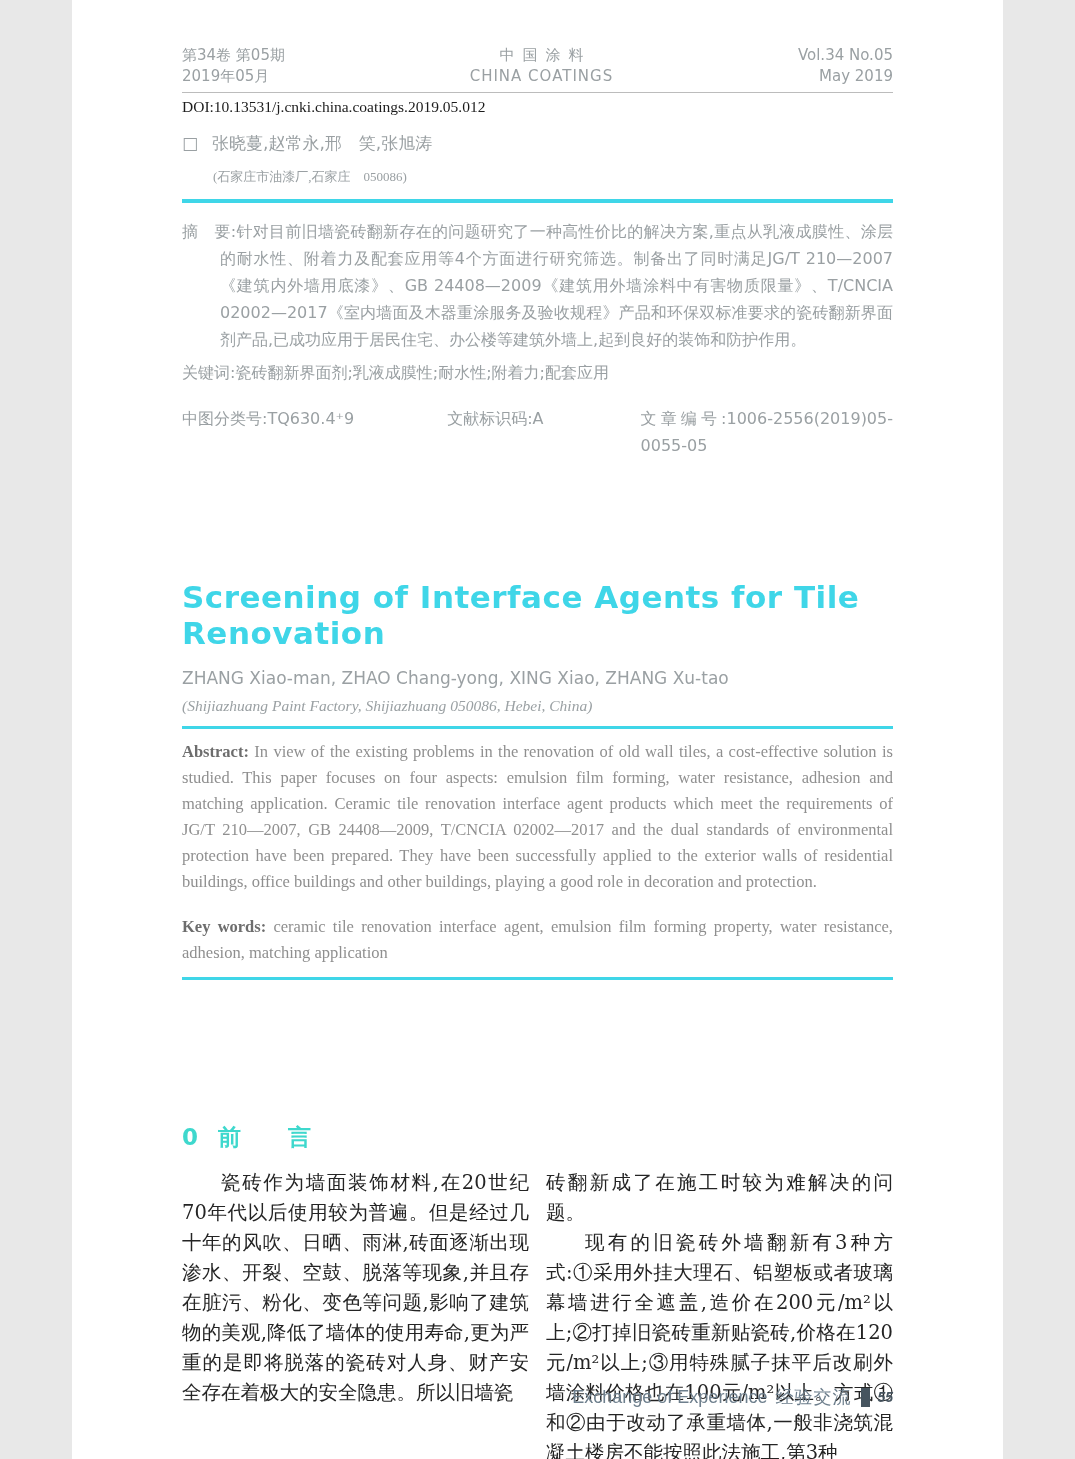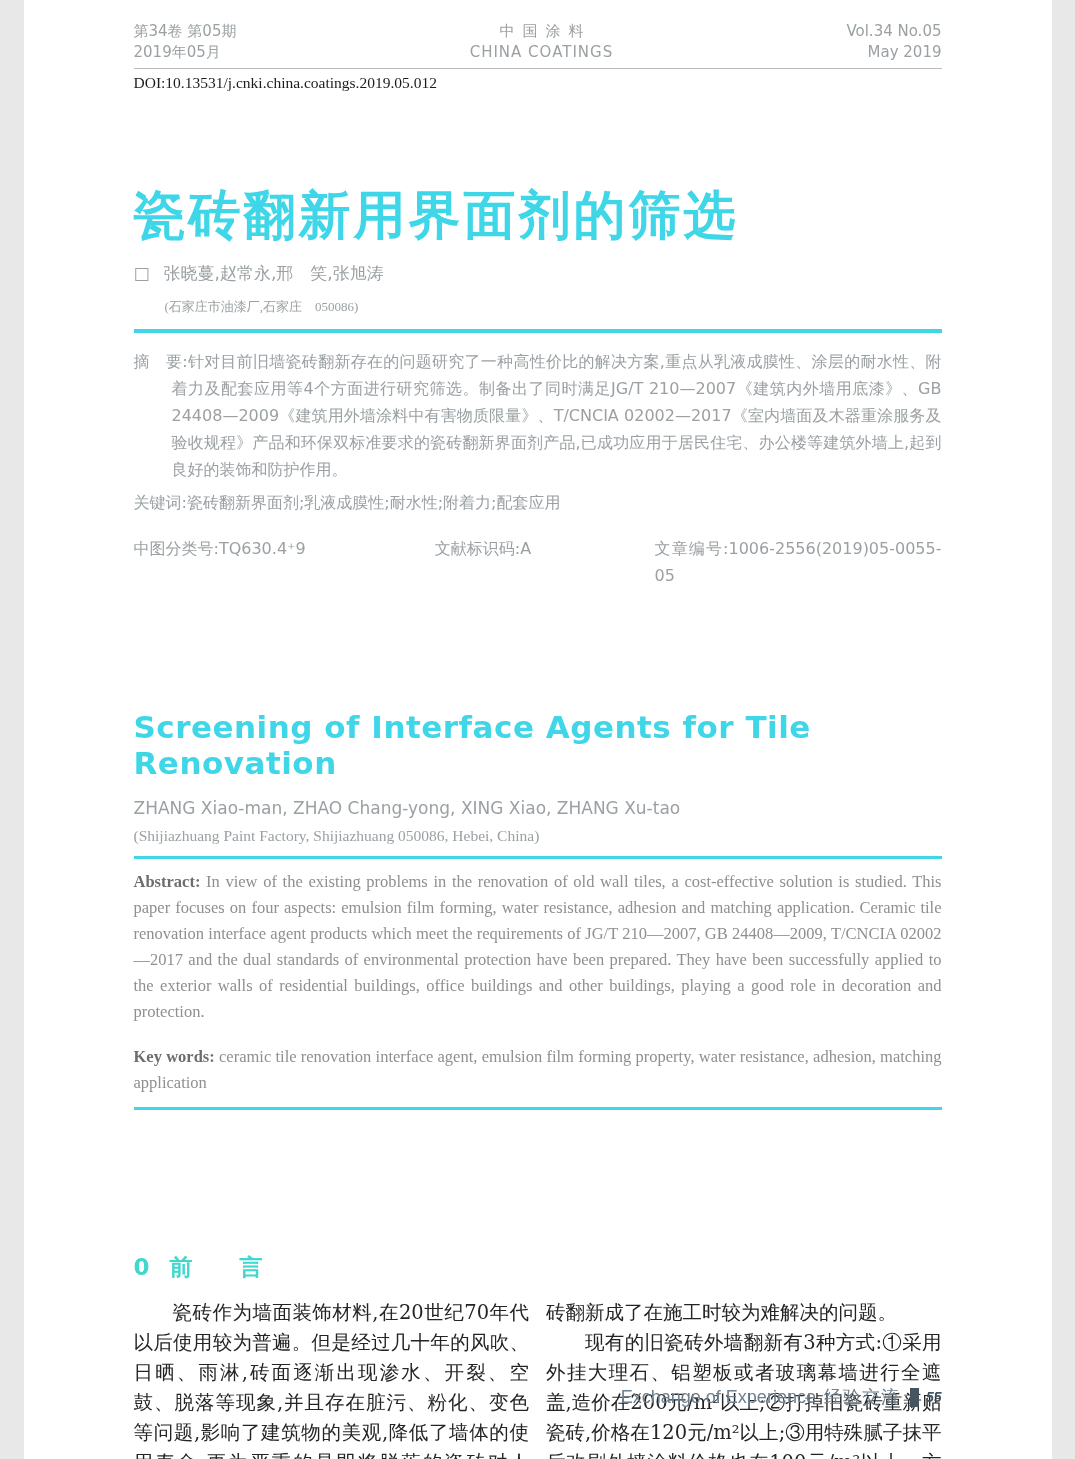--- a/index.html
+++ b/index.html
@@ -1,19 +1,19 @@
 <!DOCTYPE html>
 <html style="--accent: #3fd6e8; --accent-section: #3ed8cd; --rule-gray: #bcbcbc; --text-gray: #9aa0a3; --slate: #6e7f8d; --slate-dark: #46545f;"><head>
 <meta charset="utf-8">
 <style>
   * { margin:0; padding:0; box-sizing:border-box; }
   html,body { background:#e8e8e8; }
   .page {
-    width:1028px; height:1459px; background:#ffffff; margin:0 auto;
-    position:relative; padding:21px 110px 0 110px;
+    width:931px; height:1459px; background:#ffffff; margin:0 auto;
+    position:relative; padding:45px 110px 0 110px;
     font-family:"DejaVu Sans","Liberation Sans",sans-serif;
     overflow:hidden;
   }
   
   .jheader { display:flex; justify-content:space-between; align-items:flex-start;
     color:var(--text-gray,#9aa0a3); font-size:15px; line-height:21px; }
   .jheader .center { text-align:center; }
   .jheader .right  { text-align:right; }
   .jtitle-cn { letter-spacing:8px; padding-left:8px; }
   .jtitle-en { letter-spacing:1px; }
@@ -36,21 +36,21 @@
   .meta-cn .kw-line { margin-top:6px; }
   .clc-row { display:flex; margin-top:19px; }
   .clc-row .c1 { width:318px; }
   .clc-row .c2 { width:232px; }
 
   
   .title-en { margin-top:120px; color:var(--accent,#3fd6e8);
     font-size:31px; font-weight:bold; letter-spacing:0.5px; }
   .authors-en { margin-top:17px; color:var(--text-gray,#9aa0a3); font-size:17px; }
   .affiliation-en { margin-top:9px; color:var(--text-gray,#9aa0a3); font-size:15.5px;
-    font-family:"Liberation Serif","DejaVu Serif",serif; }
+    font-style:italic; font-family:"Liberation Serif","DejaVu Serif",serif; }
   .rule-accent-thin { height:3px; background:var(--accent,#3fd6e8); margin-top:11px; }
 
   
   .abs-en { margin-top:10px; font-family:"Liberation Serif","DejaVu Serif",serif;
     color:#8f8f8f; font-size:16.5px; line-height:26px; text-align:justify; }
   .abs-en .lbl { font-weight:bold; color:#6d6d6d; }
   .abs-en .kw { margin-top:19px; }
 
   
   .section-head { margin-top:142px; color:var(--accent-section,#3ed8cd);
@@ -88,21 +88,20 @@
       <div class="jtitle-en">CHINA COATINGS</div>
     </div>
     <div class="right">
       <div>Vol.34 No.05</div>
       <div>May 2019</div>
     </div>
   </div>
   <div class="header-rule"></div>
   <div class="doi-line">DOI:10.13531/j.cnki.china.coatings.2019.05.012</div>
 
-  <h1 class="title-cn">瓷砖翻新用界面剂的筛选</h1>
   <div class="authors-cn">
     <span class="marker">□</span><span>张晓蔓,赵常永,邢　笑,张旭涛</span>
   </div>
   <div class="affiliation-cn">(石家庄市油漆厂,石家庄　050086)</div>
   <div class="rule-accent-thick"></div>
 
   <div class="meta-cn">
     <p class="hang"><span>摘　要:</span><span>针对目前旧墙瓷砖翻新存在的问题研究了一种高性价比的解决方案,重点从乳液成膜性、涂层的耐水性、附着力及配套应用等4个方面进行研究筛选。制备出了同时满足JG/T 210—2007《建筑内外墙用底漆》、GB 24408—2009《建筑用外墙涂料中有害物质限量》、T/CNCIA 02002—2017《室内墙面及木器重涂服务及验收规程》产品和环保双标准要求的瓷砖翻新界面剂产品,已成功应用于居民住宅、办公楼等建筑外墙上,起到良好的装饰和防护作用。</span></p>
     <p class="kw-line"><span>关键词:</span><span>瓷砖翻新界面剂;乳液成膜性;耐水性;附着力;配套应用</span></p>
     <div class="clc-row">

